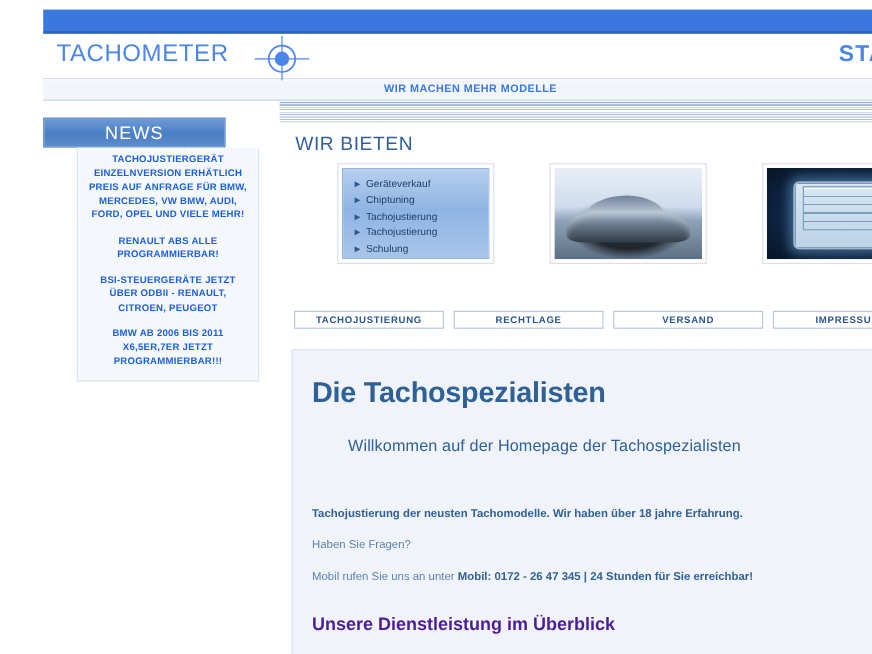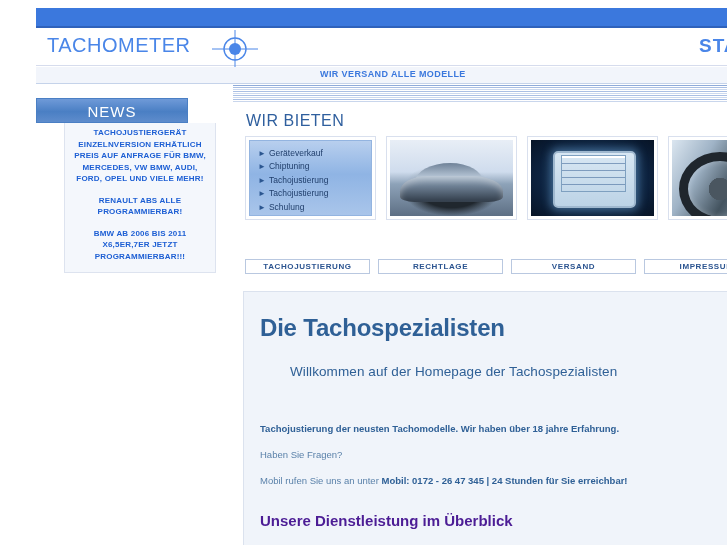--- a/index.html
+++ b/index.html
@@ -166,20 +166,21 @@
     gap: 10px;
     padding-left: 12px;
   }
   .feat {
     width: 131px;
     height: 84px;
     border: 1px solid #d9e0ee;
     background: #ffffff;
     padding: 3px;
     flex: 0 0 auto;
+    margin-left: 36px;
   }
   .feat-inner { width: 100%; height: 100%; overflow: hidden; position: relative; }
 
   
   #svc {
     width: 100%; height: 100%;
     background: linear-gradient(to bottom, #b8cfee 0%, #8fb4e4 45%, #a9c5ea 100%);
     border: 1px solid #93b4e0;
     padding: 6px 0 0 8px;
   }
@@ -337,30 +338,31 @@
           <line x1="23" y1="0" x2="23" y2="40" stroke="#4a86e8" stroke-width="1"></line>
           <line x1="0" y1="19" x2="46" y2="19" stroke="#4a86e8" stroke-width="1"></line>
           <circle cx="23" cy="19" r="11" fill="none" stroke="#4a86e8" stroke-width="1.4"></circle>
           <circle cx="23" cy="19" r="6" fill="#4a86e8"></circle>
         </svg>
       </span>
       <span id="brand-right">STANDARD</span>
     </div>
 
     <div id="sloganbar">
-      <span id="slogan">WIR VERSAND ALLE MODELLE</span>
+      <span id="slogan">WIR MACHEN MEHR MODELLE</span>
     </div>
 
     <div id="stripes"></div>
 
     <div id="leftcol">
       <div id="news-head">NEWS</div>
       <div id="news-body">
         <div class="news-block">TACHOJUSTIERGERÄT EINZELNVERSION ERHÄTLICH PREIS AUF ANFRAGE FÜR BMW, MERCEDES, VW BMW, AUDI, FORD, OPEL UND VIELE MEHR!</div>
         <div class="news-block">RENAULT ABS ALLE PROGRAMMIERBAR!</div>
+        <div class="news-block">BSI-STEUERGERÄTE JETZT ÜBER ODBII - RENAULT, CITROEN, PEUGEOT</div>
         <div class="news-block">BMW AB 2006 BIS 2011 X6,5ER,7ER JETZT PROGRAMMIERBAR!!!</div>
       </div>
     </div>
 
     <div id="rightcol">
       <div id="wirbieten">WIR BIETEN</div>
 
       <div id="feature">
 
         <div class="feat">

